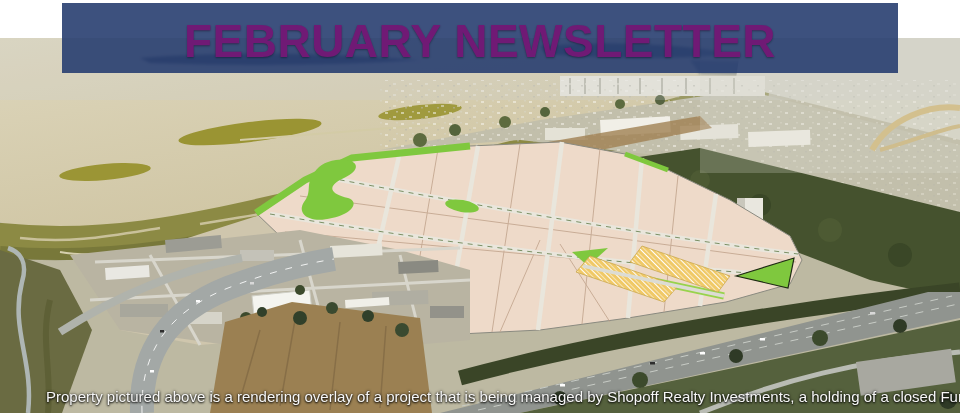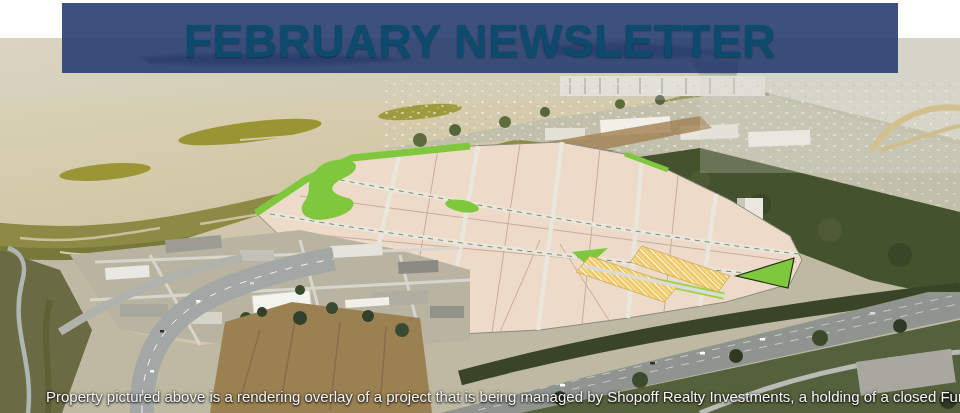--- a/index.html
+++ b/index.html
@@ -2,21 +2,21 @@
 <html><head>
 <meta charset="utf-8">
 <style>
   html,body{margin:0;padding:0;background:#ffffff;}
   .stage{position:relative;width:960px;height:413px;overflow:hidden;background:#ffffff;
          font-family:"Liberation Sans", sans-serif;}
   .photo{position:absolute;left:0;top:0;width:960px;height:413px;}
   .banner{position:absolute;left:62px;top:3px;width:836px;height:70px;
           background:rgba(40,62,112,0.9);
           display:flex;align-items:center;justify-content:center;}
-  .banner-title{color:#0c4a6e;font-size:46px;font-weight:bold;letter-spacing:0.5px;
+  .banner-title{color:#701a75;font-size:46px;font-weight:bold;letter-spacing:0.5px;
                 text-shadow:0 1px 2px rgba(0,0,0,0.35);white-space:nowrap;
                 padding-top:6px;}
   .caption{position:absolute;left:0;right:0;bottom:7px;text-align:center;
            padding-left:46px;color:#f7f7f7;font-size:15px;line-height:18px;
            text-shadow:0 1px 2px rgba(0,0,0,0.95), 0 0 3px rgba(0,0,0,0.85);
            white-space:nowrap;}
 </style>
 </head>
 <body>
 

